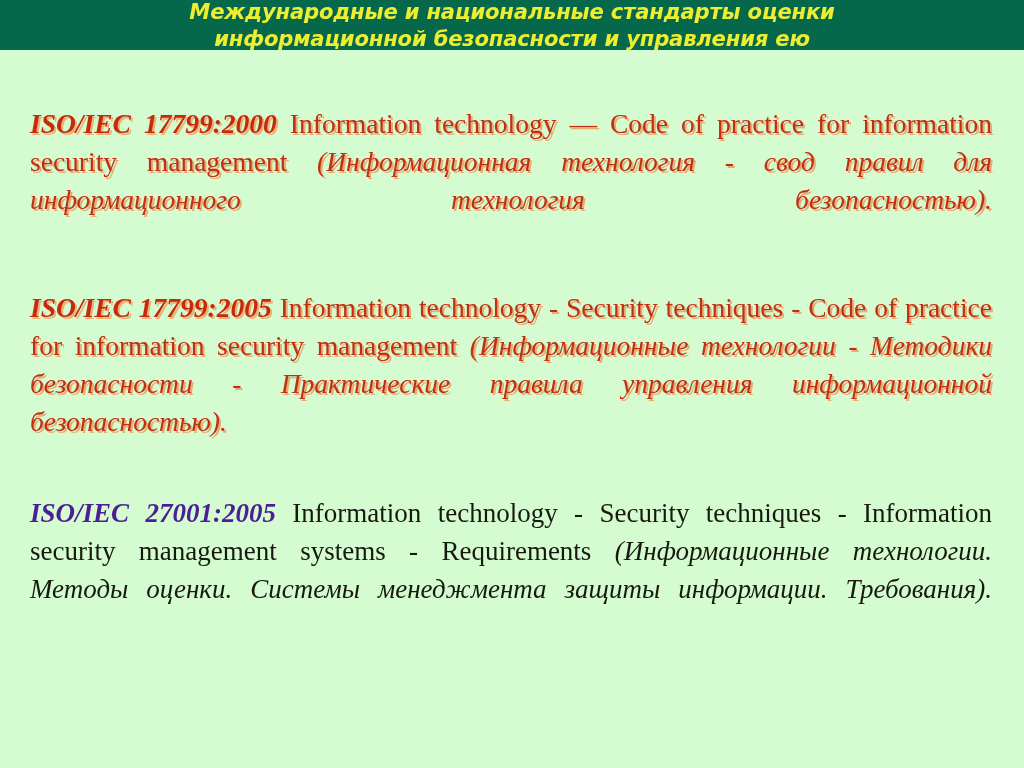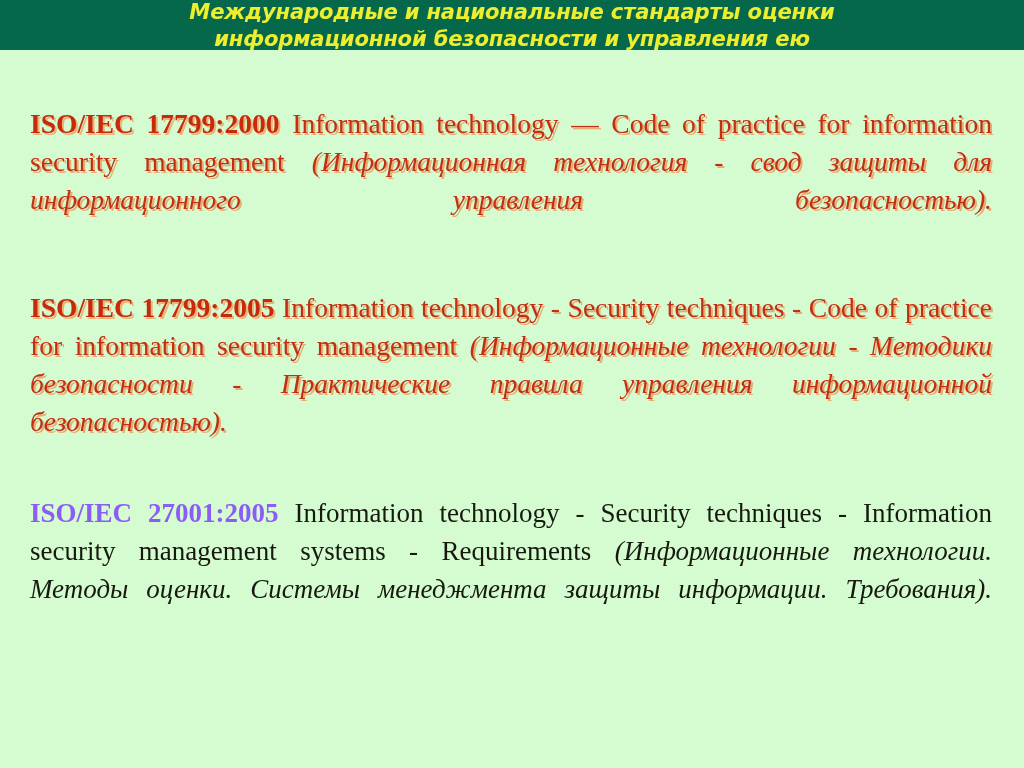--- a/index.html
+++ b/index.html
@@ -76,27 +76,28 @@
     text-shadow: 2px 2px 0 rgba(236,158,96,0.85);
   }
 
   .std-block.black {
     color: #17190f;
     text-shadow: none;
   }
 
   .std-block .code {
     font-weight: bold;
+    font-style: italic;
   }
   .std-block.red .code {
     color: #c62a0c;
     text-shadow: 2px 2px 0 rgba(240,170,110,0.9);
   }
   .std-block.black .code {
-    color: #8b5cf6;
+    color: #4c1d95;
   }
 
   .std-block .ru {
     font-style: italic;
   }
 
   
   .justify-all {
     text-align: justify;
   }
@@ -116,20 +117,20 @@
 <div class="slide">
 
   <div class="header-band"></div>
   <div class="header-title">
     <span class="ln">Международные и национальные стандарты оценки</span>
     <span class="ln">информационной безопасности и управления ею</span>
   </div>
 
   <div class="content">
 
-    <p id="block1" class="std-block red justify-all"><span class="code">ISO/IEC 17799:2000</span><span> </span><span>Information technology — Code of practice for information security management</span><span> </span><span class="ru">(Информационная технология - свод защиты для информационного управления безопасностью).</span></p>
+    <p id="block1" class="std-block red justify-all"><span class="code">ISO/IEC 17799:2000</span><span> </span><span>Information technology — Code of practice for information security management</span><span> </span><span class="ru">(Информационная технология - свод правил для информационного технология безопасностью).</span></p>
 
     <p id="block2" class="std-block red justify-all"><span class="code">ISO/IEC 17799:2005</span><span> </span><span>Information technology - Security techniques - Code of practice for information security management</span><span> </span><span class="ru">(Информационные технологии - Методики безопасности - Практические правила управления информационной безопасностью).</span></p>
 
     <p id="block3" class="std-block black justify-all"><span class="code">ISO/IEC 27001:2005</span><span> </span><span>Information technology - Security techniques - Information security management systems - Requirements</span><span> </span><span class="ru">(Информационные технологии. Методы оценки. Системы менеджмента защиты информации. Требования).</span></p>
 
   </div>
 </div>
 
 </body></html>

